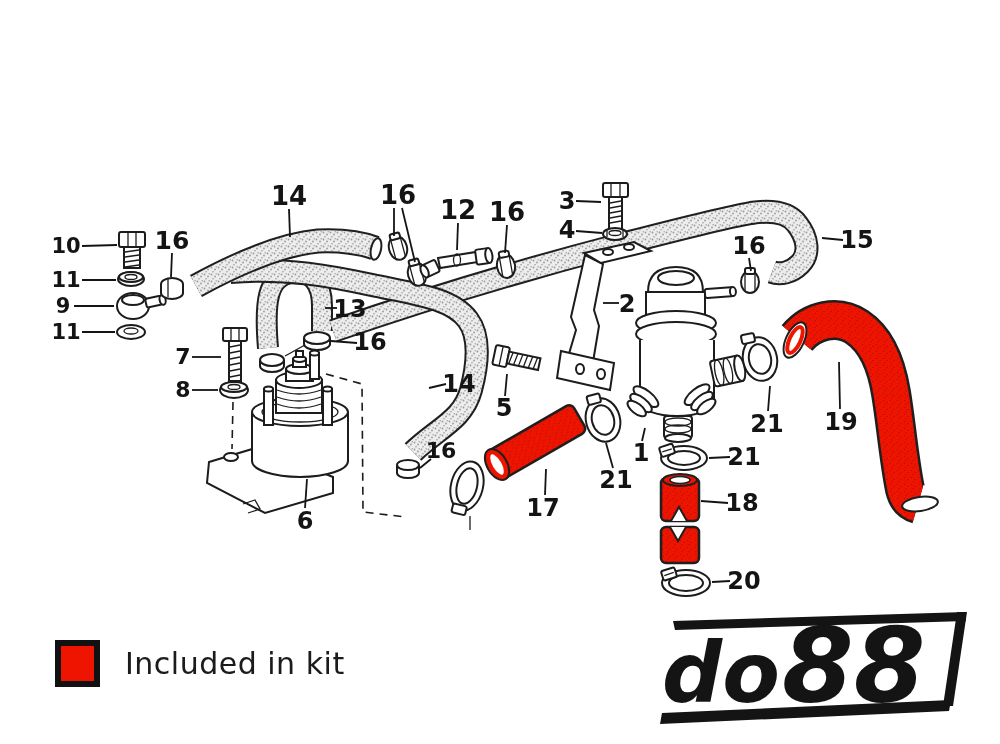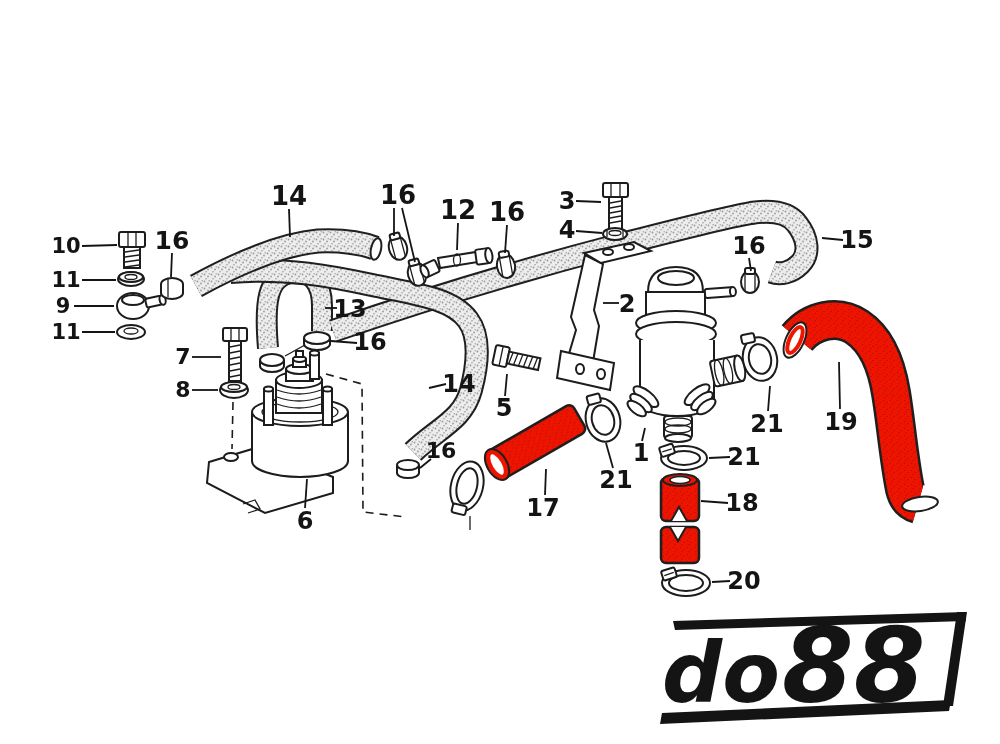--- a/index.html
+++ b/index.html
@@ -436,14 +436,18 @@
 
   <g>
     <polygon fill="#141414" points="673,621 966,612 966,621 675,630"></polygon>
     <polygon fill="#141414" points="957,612 967,612 953,706 943,706"></polygon>
     <polygon fill="#141414" points="662,713 951,700 949,711 660,724"></polygon>
     <text class="logo-text" x="662" y="702" font-size="84">do</text>
     <text class="logo-text" x="782" y="702" font-size="103">88</text>
   </g>
 </svg>
 
-
+<div class="legend">
+  <div class="legend-swatch"></div>
+  <div class="legend-label">Included in kit</div>
 </div>
 
+</div>
+
 </body></html>

